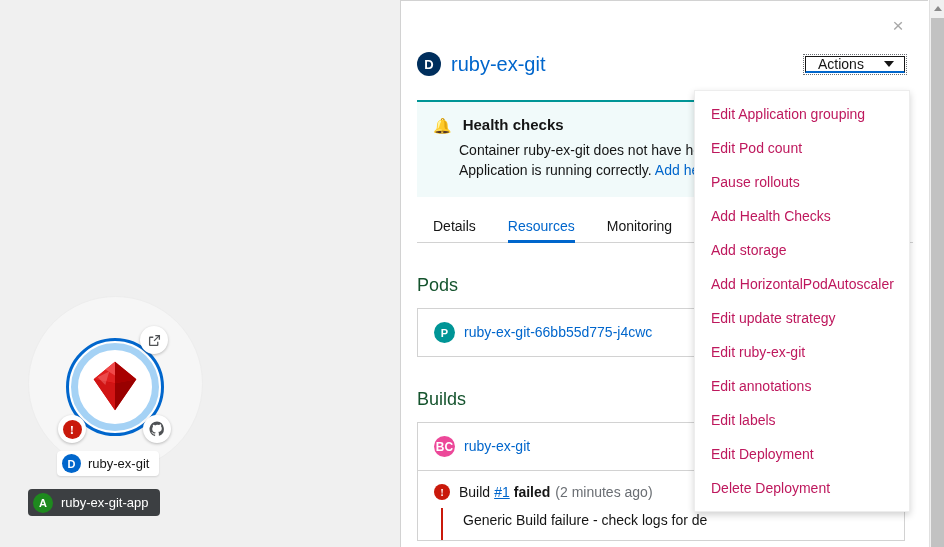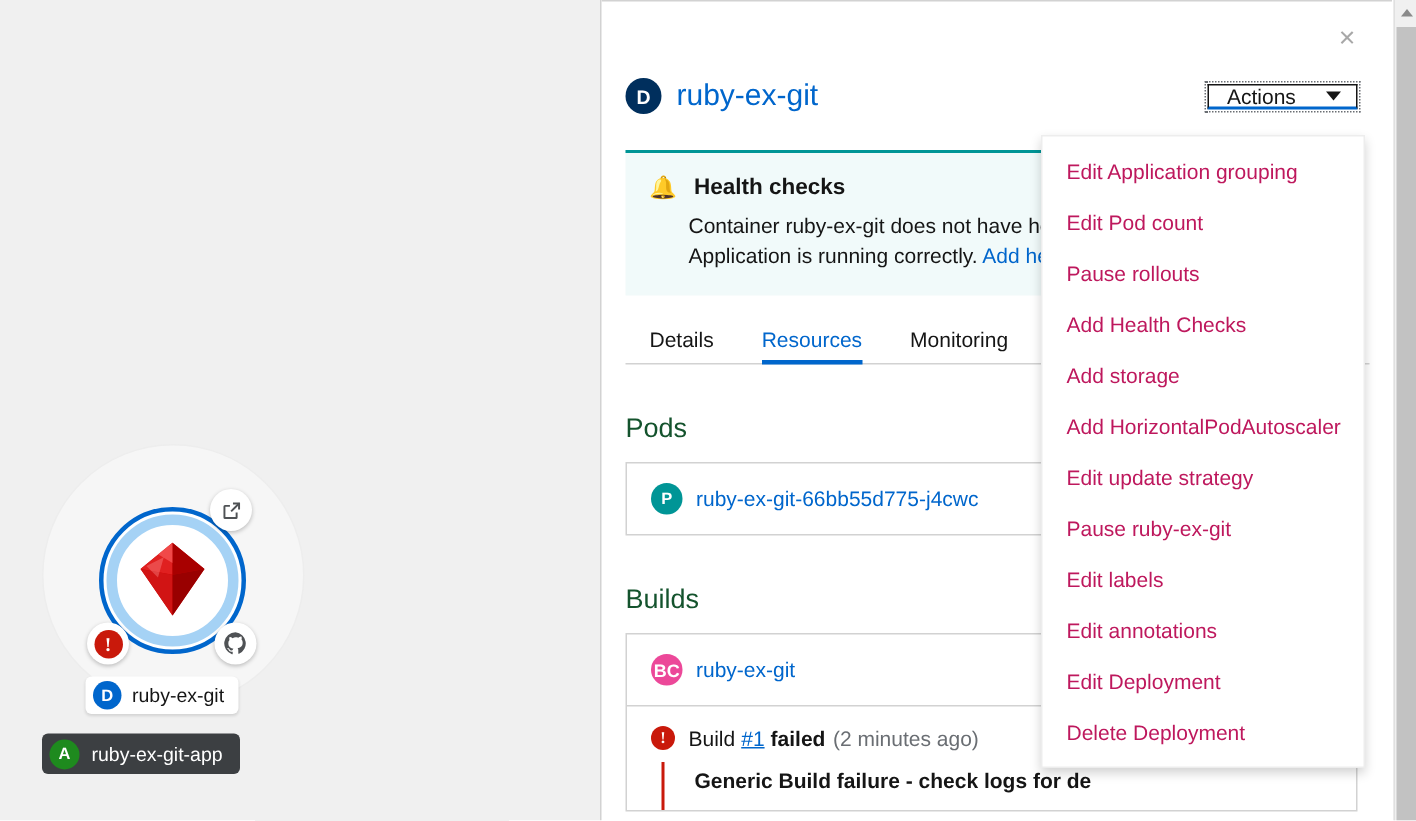--- a/index.html
+++ b/index.html
@@ -260,21 +260,21 @@
   }
   .build-line .status-dot { margin-right: 9px; flex: 0 0 auto; }
   .build-line b { font-weight: bold; }
   .build-num { color: #06c; margin: 0 4px; }
   .build-time { color: #6a6e73; margin-left: 5px; }
   .build-detail {
     margin: 8px 0 0 7px;
     border-left: 2px solid #c9190b;
     padding: 4px 0 12px 20px;
     font-size: 14px; color: #151515;
-    white-space: nowrap; overflow: hidden; font-weight: bold;
+    white-space: nowrap; overflow: hidden;
   }
 
   
   #dropdown {
     position: absolute;
     left: 694px; top: 90px;
     width: 216px;
     background: #ffffff;
     border: 1px solid #ededed;
     box-shadow: 0 3px 7px rgba(3,3,3,.18);
@@ -437,23 +437,23 @@
   </div>
 
   <div id="dropdown">
     <div class="menu-item">Edit Application grouping</div>
     <div class="menu-item">Edit Pod count</div>
     <div class="menu-item">Pause rollouts</div>
     <div class="menu-item">Add Health Checks</div>
     <div class="menu-item">Add storage</div>
     <div class="menu-item">Add HorizontalPodAutoscaler</div>
     <div class="menu-item">Edit update strategy</div>
-    <div class="menu-item">Pause ruby-ex-git</div>
+    <div class="menu-item">Edit ruby-ex-git</div>
+    <div class="menu-item">Edit annotations</div>
     <div class="menu-item">Edit labels</div>
-    <div class="menu-item">Edit annotations</div>
     <div class="menu-item">Edit Deployment</div>
     <div class="menu-item">Delete Deployment</div>
   </div>
 
   <div id="scrollbar">
     <div id="scroll-up">
       <div class="arrow"></div>
     </div>
     <div id="scroll-thumb"></div>
   </div>

